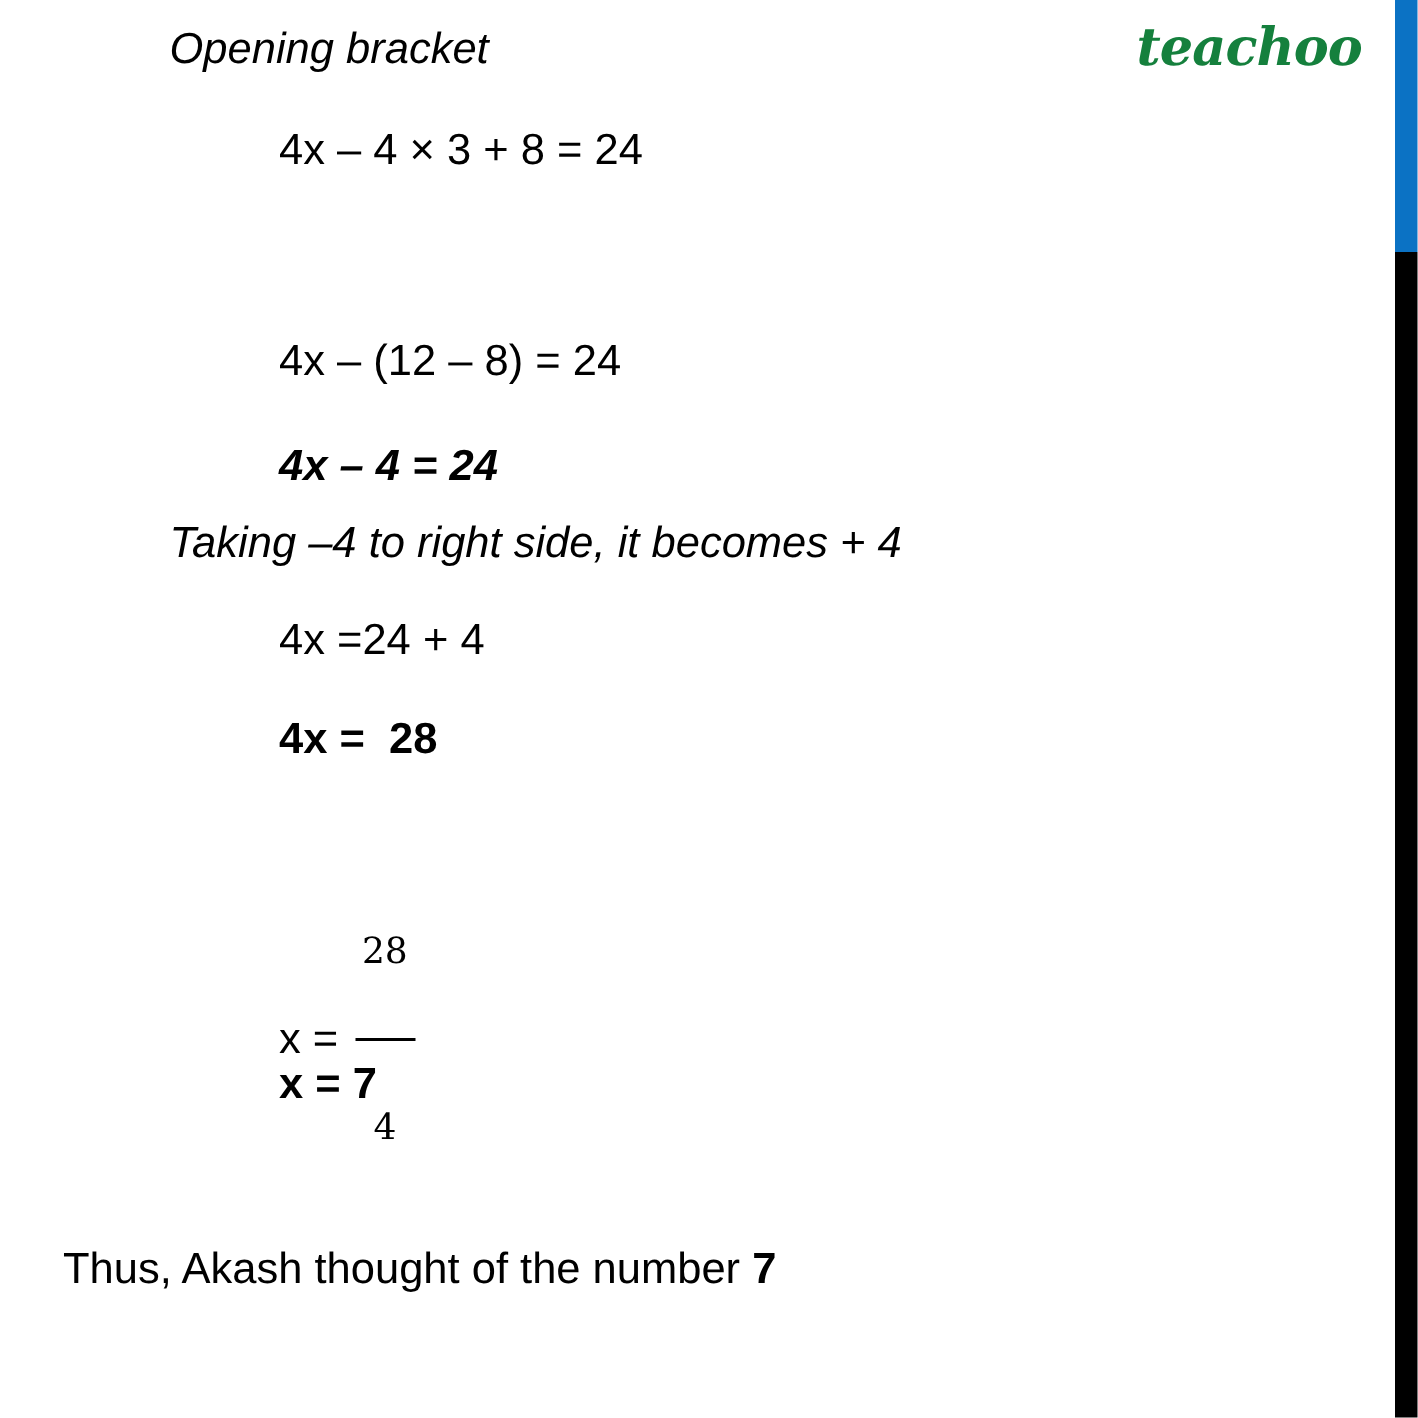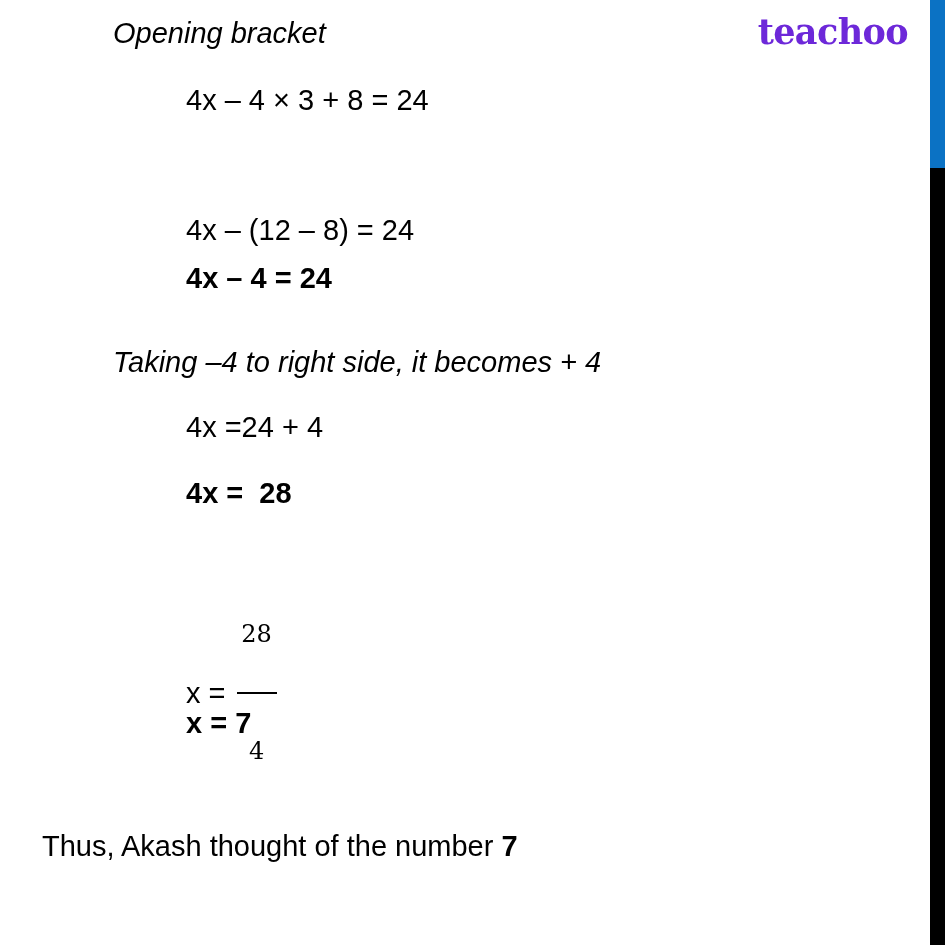--- a/index.html
+++ b/index.html
@@ -35,23 +35,24 @@
     background: #000000;
   }
 
   
   #brand {
     position: absolute;
     top: 14px;
     right: 37px;
     font-family: "DejaVu Serif", serif;
     font-weight: bold;
+    font-style: italic;
     font-size: 35px;
     letter-spacing: -0.6px;
-    color: #6d28d9;
+    color: #15803d;
     line-height: 1;
     white-space: nowrap;
   }
 
   
   #content {
     position: absolute;
     left: 0;
     top: 0;
     width: 908px;
@@ -134,23 +135,23 @@
 
 <div id="brand">teachoo</div>
 
 <div id="content">
 
   <div class="line heading-note" style="top:18px;">Opening bracket</div>
 
   <div class="line eqn" style="top:85px;text-align:right;">4x – 4 × 3 + 8 = 24</div>
 
 
-  <div class="line eqn" style="top:215px;">4x – (12 – 8) = 24</div>
+  <div class="line eqn" style="top:226px;">4x – (12 – 8) = 24</div>
 
-  <div class="line eqn bold" style="top:263px;">4x – 4 = 24</div>
+  <div class="line eqn bold" style="top:296px;font-style:italic;">4x – 4 = 24</div>
 
   <div class="line heading-note" style="top:347px;">Taking –4 to right side, it becomes + 4</div>
 
   <div class="line eqn" style="top:412px;">4x =24 + 4</div>
 
   <div class="line eqn bold" style="top:478px;">4x =  28</div>
 
 
   <div id="fraction-line">
     <span class="lhs">x = </span>

